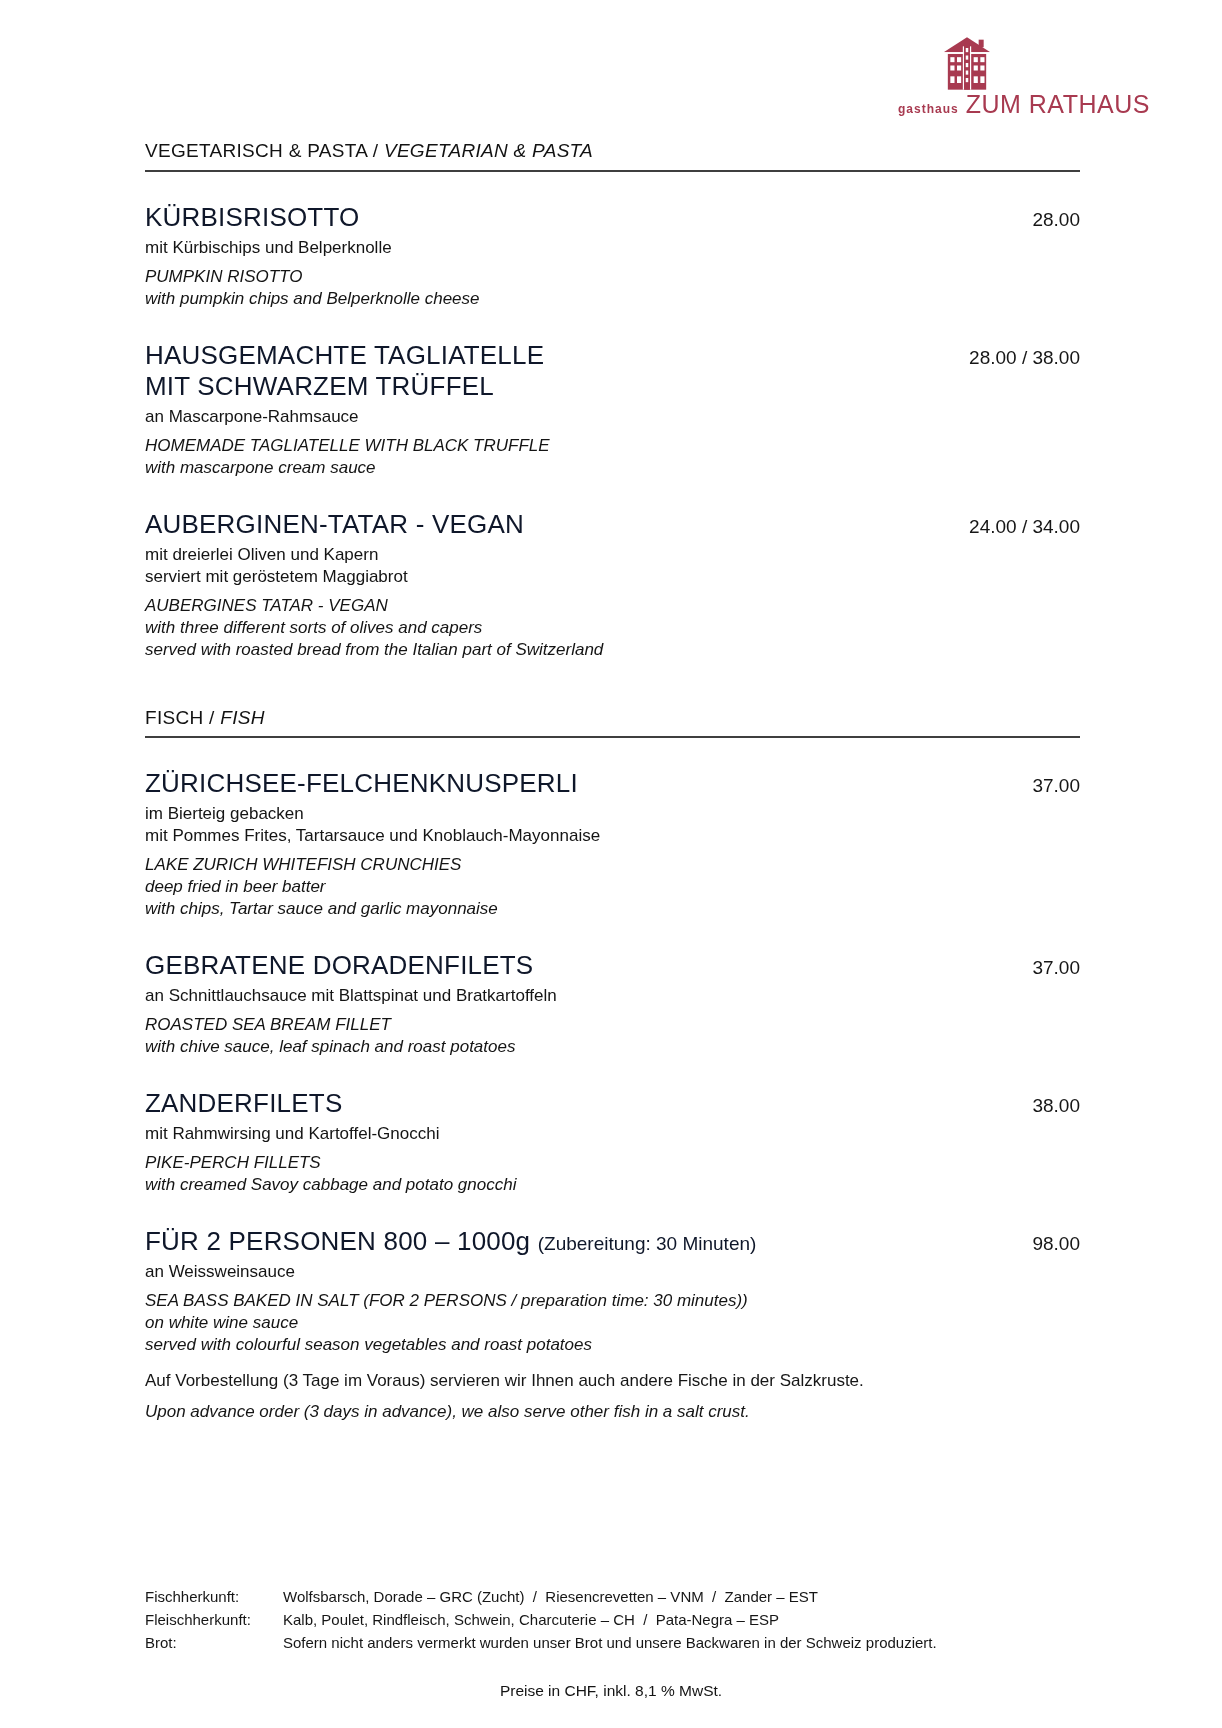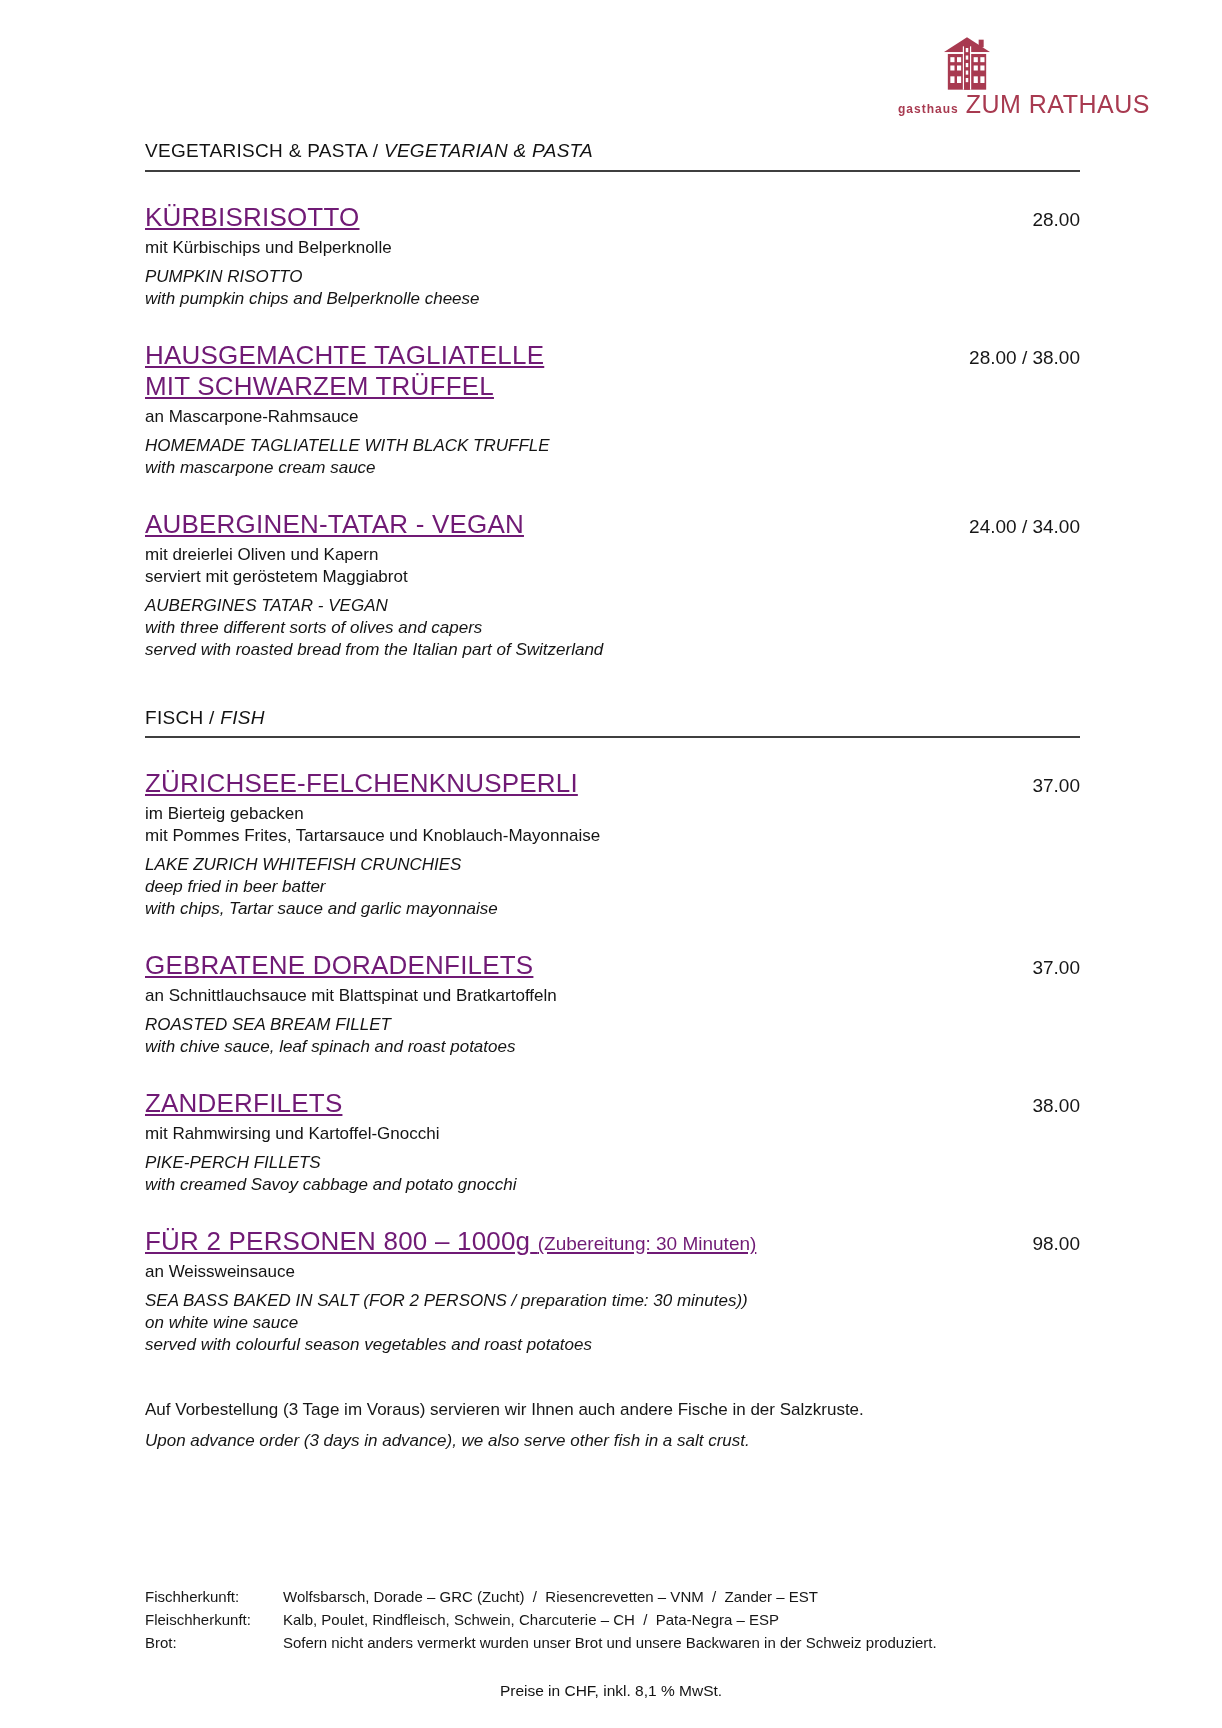--- a/index.html
+++ b/index.html
@@ -28,31 +28,31 @@
   .section-heading{
     font-size:19px;line-height:1.15;
     padding-bottom:8px;border-bottom:2px solid #3f3f3f;
     color:#121212;letter-spacing:0.3px;white-space:nowrap;
   }
   .section-heading .t-en{font-style:italic;}
   .section + .section{margin-top:46px;}
   .item{margin-top:30px;}
   .item-head{display:flex;justify-content:space-between;align-items:baseline;}
   .item-title{
-    color:#701a75;font-size:26px;line-height:1.19;letter-spacing:0.2px;text-decoration:underline;
+    color:#0f172a;font-size:26px;line-height:1.19;letter-spacing:0.2px;
   }
   .title-note{font-size:19px;letter-spacing:0;}
   .item-price{
     font-size:19px;color:#161616;white-space:nowrap;
     padding-left:20px;flex:none;
   }
   .desc-de{margin-top:4px;font-size:17px;line-height:22px;color:#141414;}
   .desc-en{margin-top:7px;font-size:17px;line-height:22px;font-style:italic;color:#141414;}
   .desc-de div,.desc-en div{white-space:pre-wrap;}
-  .section-footnote{margin-top:43px;}
+  .section-footnote{margin-top:14px;}
   .footnote-de{font-size:17px;line-height:22px;}
   .footnote-en{font-size:17px;line-height:22px;font-style:italic;margin-top:9px;}
   
   .origin{position:absolute;left:145px;top:1585px;width:960px;font-size:15px;}
   .origin-row{display:flex;line-height:23px;}
   .origin-label{width:138px;flex:none;}
   .origin-value{white-space:pre-wrap;}
   
   .tax-note{
     position:absolute;left:0;top:1682px;width:1222px;

